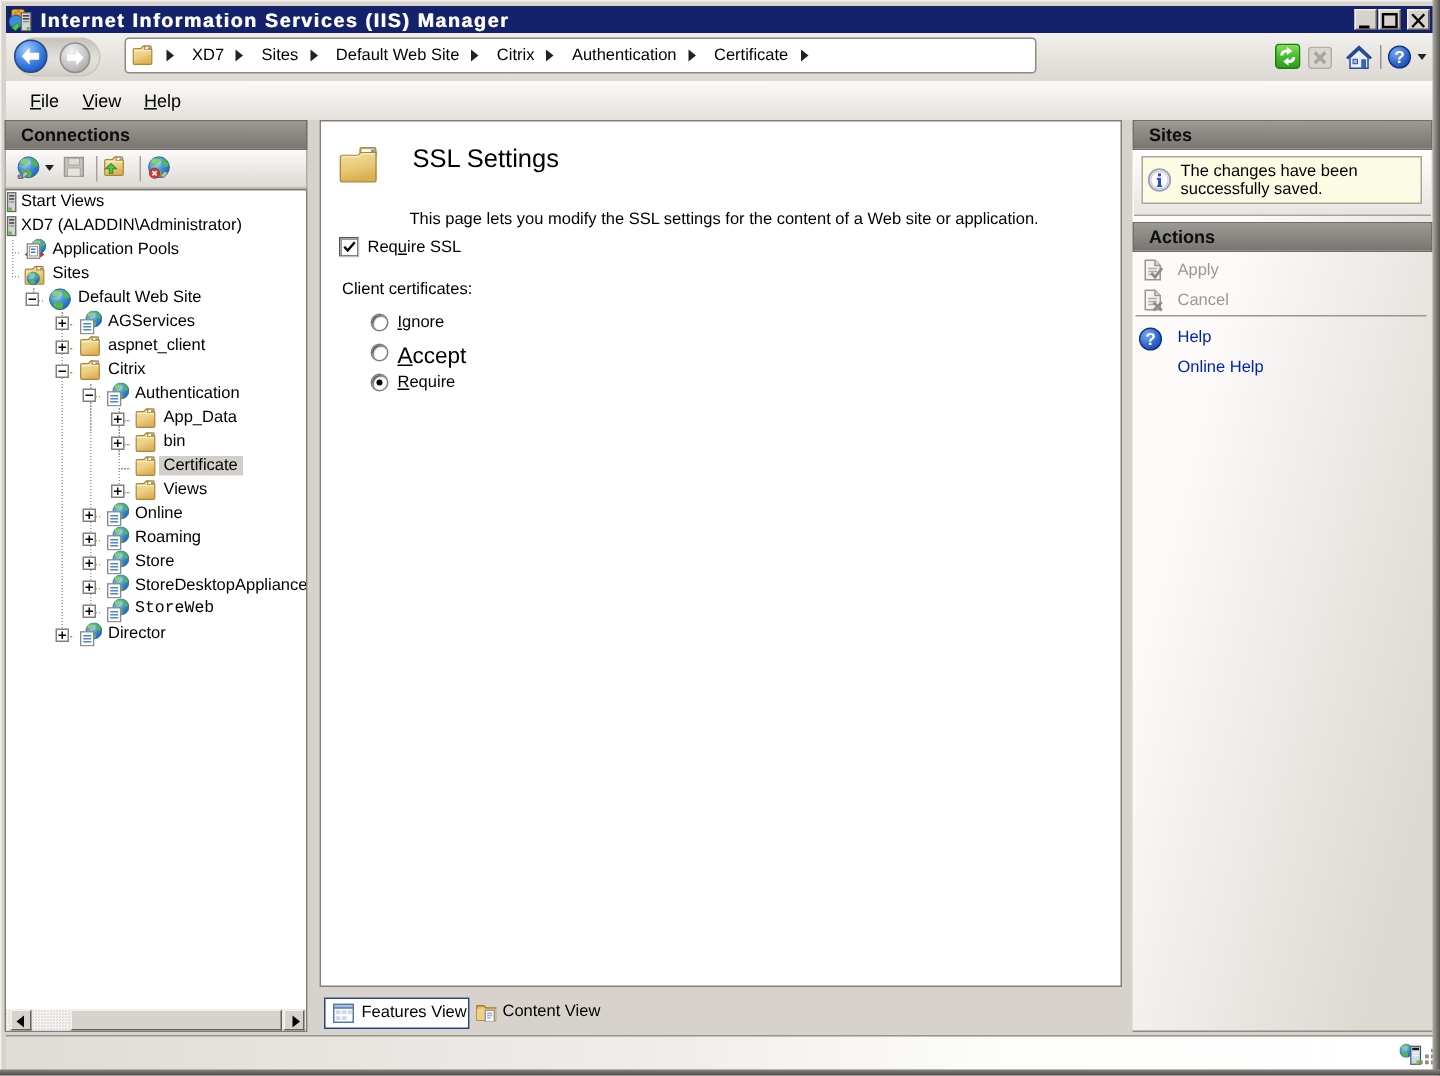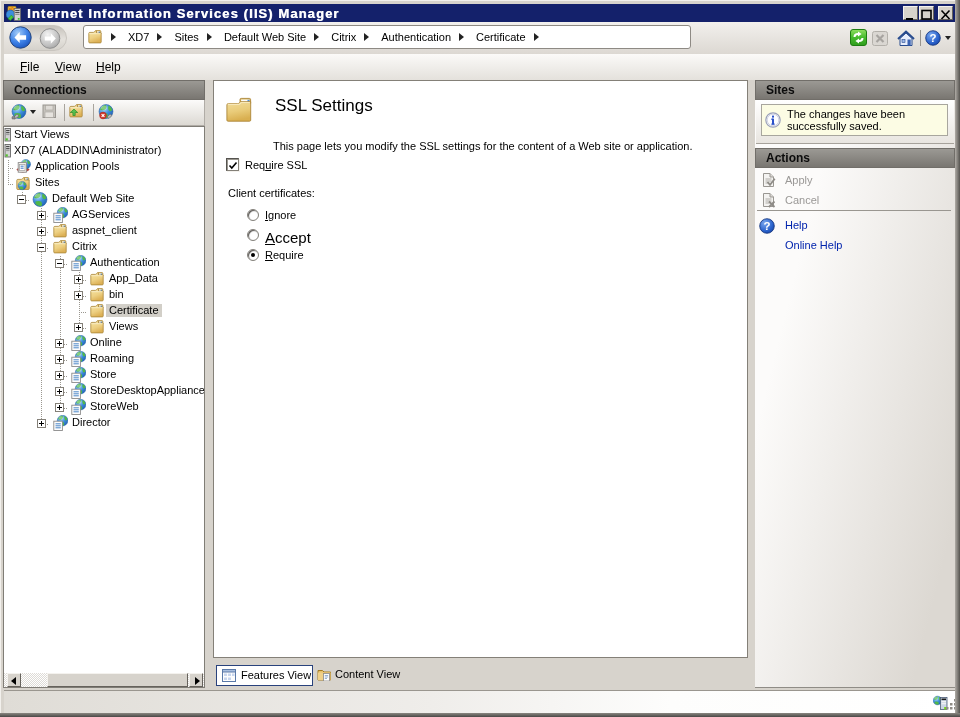--- a/index.html
+++ b/index.html
@@ -573,21 +573,21 @@
             <path d="M-6.5 -2.5 Q-4.5 -6.5 -0.5 -7.2 Q1.5 -5.5 0.2 -3.2 Q-2 -0.8 -4.6 -1.4 Q-6 -1.4 -6.5 -2.5 Z" fill="#52b848"></path>
             <path d="M2.8 -6.5 Q6 -5 6.8 -1.8 Q6 0.5 3.8 -0.5 Q1.5 -2.5 2.8 -6.5 Z" fill="#52b848"></path>
             <path d="M-4.8 2.2 Q-1.5 1 1.5 2.4 Q3 4.8 1.6 7 Q-2 7.8 -4.6 5.2 Q-5.5 3.8 -4.8 2.2 Z" fill="#52b848"></path>
             <ellipse cx="-2.2" cy="-4" rx="3.6" ry="2.2" fill="#ffffff" opacity="0.3"></ellipse>
           </g>
           <rect x="1.8" y="6.2" width="8.6" height="9.3" fill="#fdfdfd" stroke="#8a8a8a" stroke-width="0.9"></rect>
           <line x1="3.5" y1="8.8" x2="8.8" y2="8.8" stroke="#4a86c8" stroke-width="1"></line>
           <line x1="3.5" y1="10.8" x2="8.8" y2="10.8" stroke="#4a86c8" stroke-width="1"></line>
           <line x1="3.5" y1="12.8" x2="8.8" y2="12.8" stroke="#4a86c8" stroke-width="1"></line>
         </svg></div>
-<div class="tlabel" style="left:86px;top:273px;">StoreWeb</div>
+<div class="tlabel" style="left:86px;top:273px;font-family:Liberation Mono, monospace;">StoreWeb</div>
 <div class="expbox plus" style="left:33px;top:292px;"></div>
 <div class="ticon" style="left:48px;top:288px;"><svg width="16" height="16" viewBox="0 0 16 16" style="">
           <defs>
             <radialGradient id="glb" cx="0.35" cy="0.28" r="0.9">
               <stop offset="0" stop-color="#b8e0f8"></stop>
               <stop offset="0.45" stop-color="#3f8edc"></stop>
               <stop offset="1" stop-color="#1553a8"></stop>
             </radialGradient>
           </defs>
           <g transform="translate(10.6,5.6) scale(0.7)">

